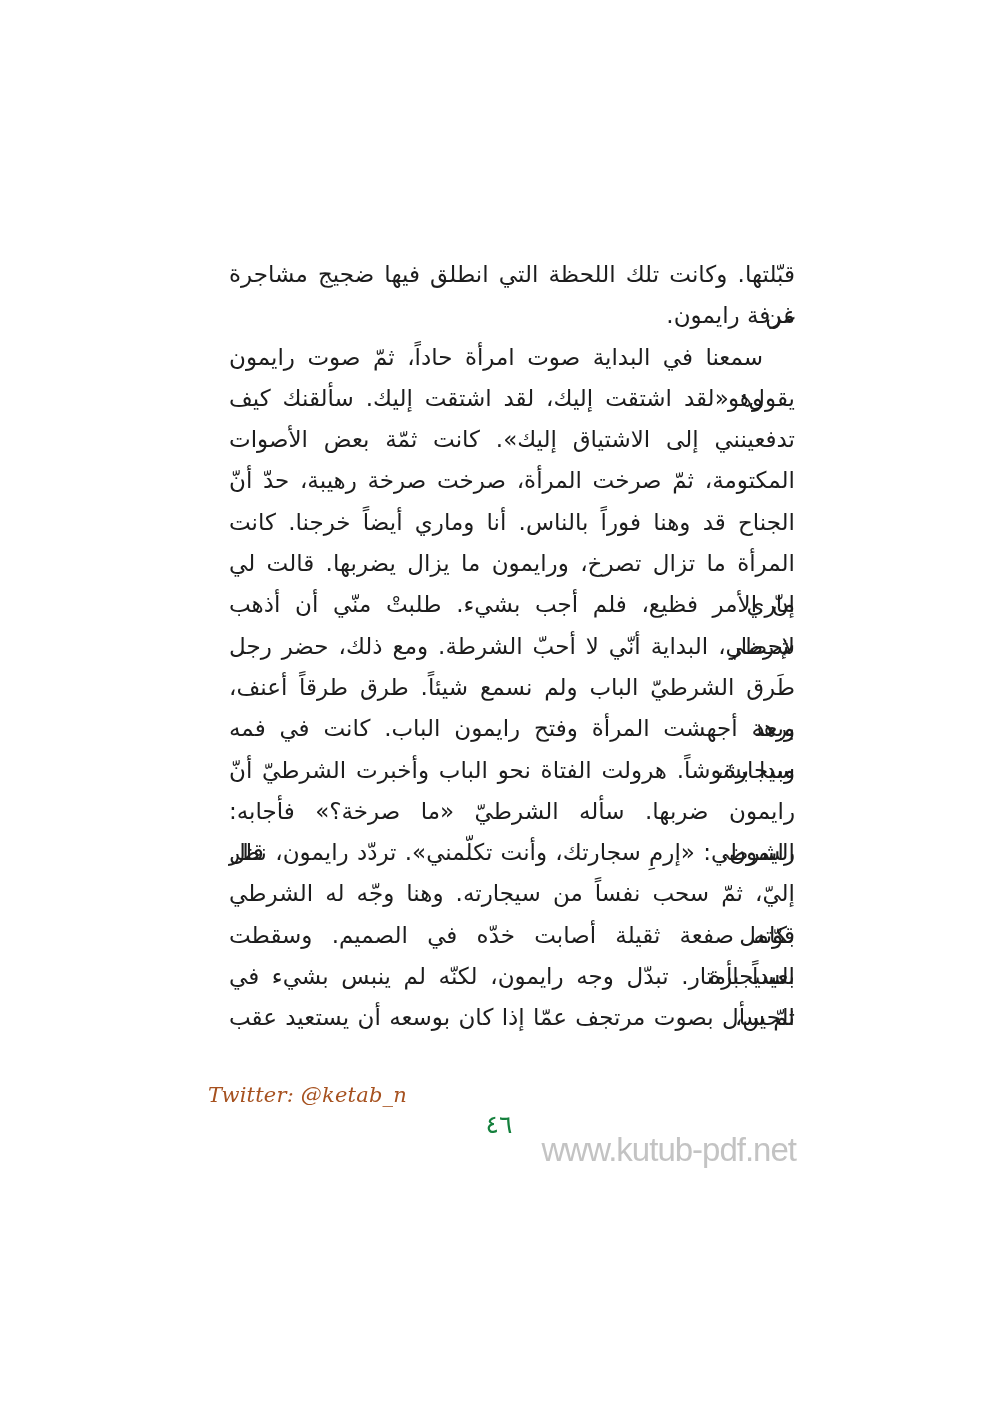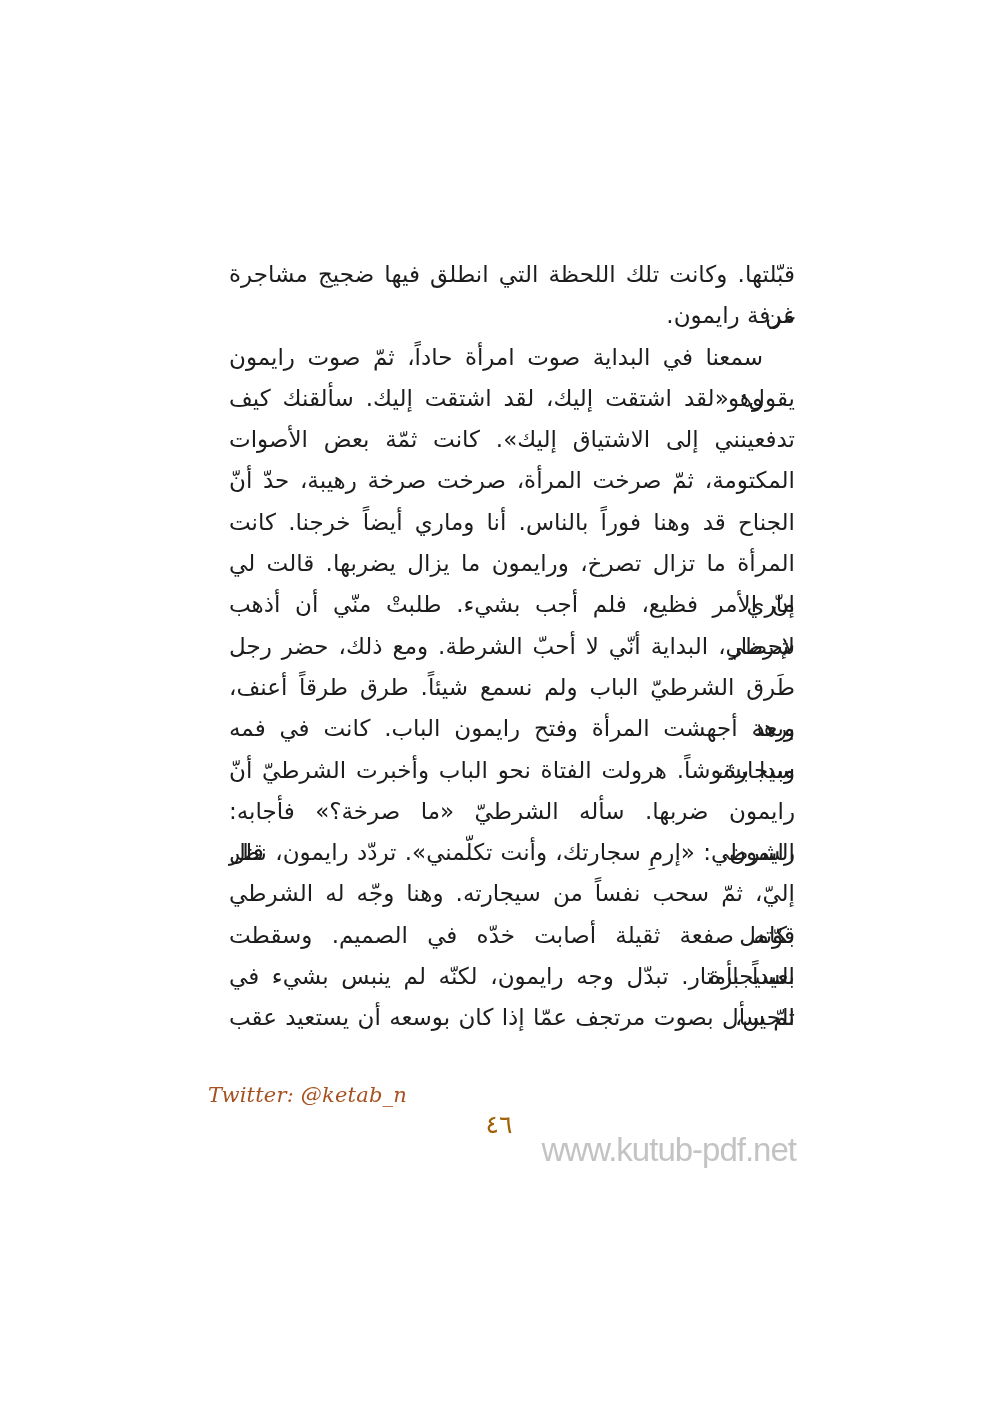--- a/index.html
+++ b/index.html
@@ -58,21 +58,21 @@
     color: #a6511f;
     white-space: nowrap;
   }
   .pagenum {
     position: absolute;
     left: 466px;
     top: 1110px;
     width: 66px;
     text-align: center;
     font-size: 25px;
-    color: #a16207;
+    color: #15803d;
     font-family: "DejaVu Sans", sans-serif;
     direction: rtl;
   }
   .watermark {
     position: absolute;
     right: 196px;
     top: 1131px;
     font-family: "Liberation Sans", "DejaVu Sans", sans-serif;
     font-size: 33px;
     letter-spacing: -1px;

